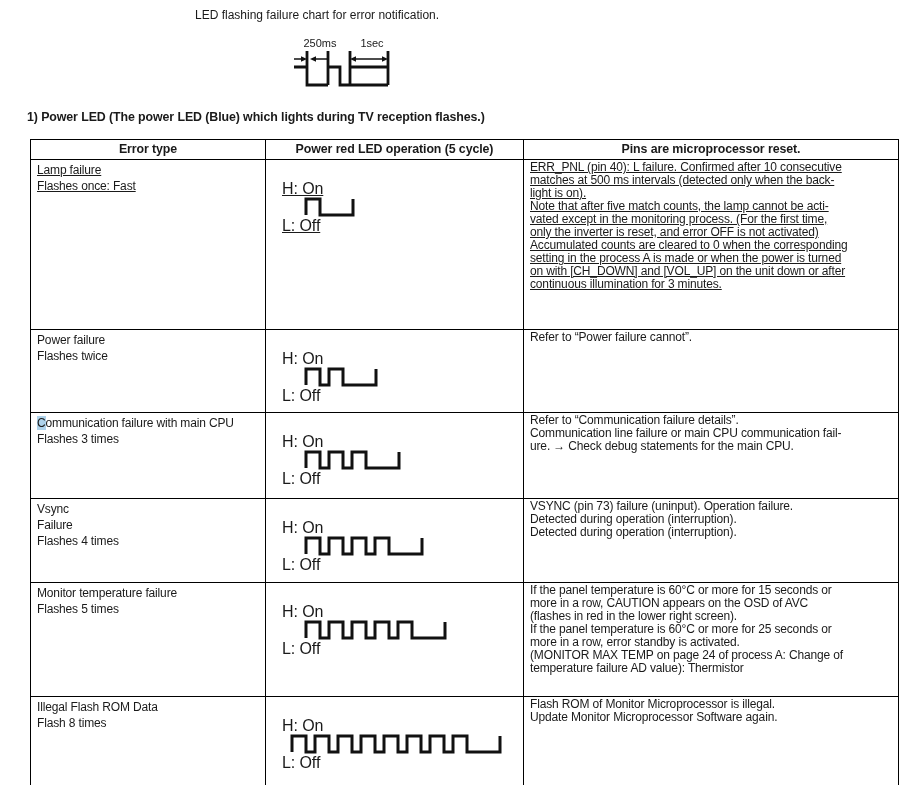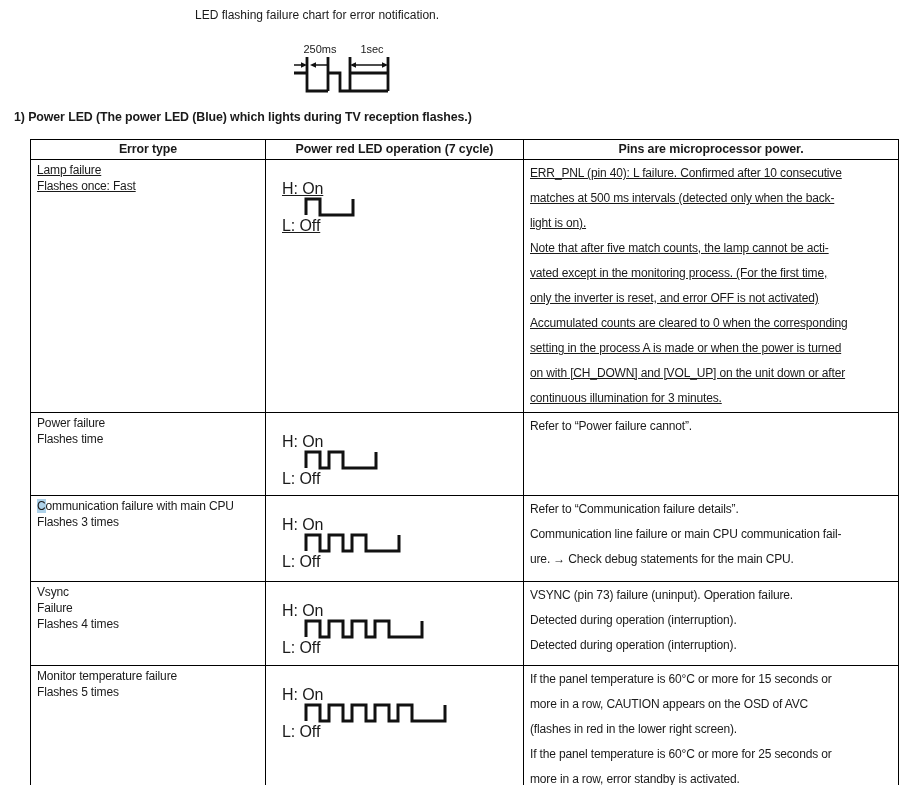--- a/index.html
+++ b/index.html
@@ -7,24 +7,24 @@
     position:relative;
     width:905px;height:785px;
     font-family:"Liberation Sans", sans-serif;
     color:#1a1a1a;
     -webkit-font-smoothing:antialiased;
   }
   .doc-title{
     position:absolute;left:195px;top:8px;
     font-size:12px;letter-spacing:0;
   }
-  .legend-wrap{position:absolute;left:294px;top:42px;}
+  .legend-wrap{position:absolute;left:294px;top:36px;}
   .legend-text{font-size:11px;fill:#1a1a1a;font-family:"Liberation Sans",sans-serif;}
   .section-heading{
-    position:absolute;left:14px;top:110px;
+    position:absolute;left:27px;top:110px;
     font-size:12.4px;font-weight:bold;letter-spacing:-0.1px;
   }
   table.err-table{
     position:absolute;left:30px;top:139px;
     border-collapse:collapse;table-layout:fixed;
     width:868px;
     padding-left:13px;
   }
   .err-table th,.err-table td{border:1.5px solid #000;}
   .err-table th{
@@ -33,21 +33,21 @@
   }
   .err-table td{vertical-align:top;}
   td.c1{
     padding:2px 6px 2px 6px;
     font-size:12px;line-height:16.2px;letter-spacing:-0.15px;
     white-space:pre-line;
   }
   td.c2{padding:22px 0 0 16px;}
   td.c3{
     padding:1px 4px 1px 6px;
-    font-size:12px;line-height:25px;letter-spacing:-0.15px;
+    font-size:12px;line-height:13px;letter-spacing:-0.15px;
     white-space:pre-line;
   }
   .wave-label{font-size:16px;line-height:13px;letter-spacing:-0.1px;}
   .wave-svg{display:block;margin:2px 0 2px 22px;}
   .wave-svg.wide{margin-left:8px;}
   .sel-highlight{background:#aed2ea;}
 </style>
 </head>
 <body>
 
@@ -74,22 +74,22 @@
 
 <table class="err-table">
   <colgroup>
     <col style="width:235px">
     <col style="width:258px">
     <col style="width:375px">
   </colgroup>
   <thead>
     <tr>
       <th>Error type</th>
-      <th>Power red LED operation (7 cycle)</th>
-      <th>Pins are microprocessor power.</th>
+      <th>Power red LED operation (5 cycle)</th>
+      <th>Pins are microprocessor reset.</th>
     </tr>
   </thead>
   <tbody>
       <tr style="height: 170px; text-decoration: underline;">
         <td class="c1">Lamp failure
 Flashes once: Fast</td>
         <td class="c2">
           <div class="wave-label">H: On</div>
           <svg width="51" height="20" viewBox="0 0 51 20" class="wave-svg">
             <path d="M2,18 L2,2 L16,2 L16,18 L49,18 L49,2" stroke="#111111" stroke-width="3" fill="none"></path>
@@ -102,21 +102,21 @@
 Note that after five match counts, the lamp cannot be acti-
 vated except in the monitoring process. (For the first time,
 only the inverter is reset, and error OFF is not activated)
 Accumulated counts are cleared to 0 when the corresponding
 setting in the process A is made or when the power is turned
 on with [CH_DOWN] and [VOL_UP] on the unit down or after
 continuous illumination for 3 minutes.</td>
       </tr>
       <tr style="height: 83px;">
         <td class="c1">Power failure
-Flashes time</td>
+Flashes twice</td>
         <td class="c2">
           <div class="wave-label">H: On</div>
           <svg width="74" height="20" viewBox="0 0 74 20" class="wave-svg">
             <path d="M2,18 L2,2 L16,2 L16,18 L25,18 L25,2 L39,2 L39,18 L72,18 L72,2" stroke="#111111" stroke-width="3" fill="none"></path>
           </svg>
           <div class="wave-label">L: Off</div>
         </td>
         <td class="c3">Refer to “Power failure cannot”.</td>
       </tr>
       <tr style="height: 86px;">
@@ -159,14 +159,27 @@
           <div class="wave-label">L: Off</div>
         </td>
         <td class="c3">If the panel temperature is 60°C or more for 15 seconds or
 more in a row, CAUTION appears on the OSD of AVC
 (flashes in red in the lower right screen).
 If the panel temperature is 60°C or more for 25 seconds or
 more in a row, error standby is activated.
 (MONITOR MAX TEMP on page 24 of process A: Change of
 temperature failure AD value): Thermistor</td>
       </tr>
+      <tr style="height: 90px;">
+        <td class="c1">Illegal Flash ROM Data
+Flash 8 times</td>
+        <td class="c2">
+          <div class="wave-label">H: On</div>
+          <svg width="212" height="20" viewBox="0 0 212 20" class="wave-svg wide">
+            <path d="M2,18 L2,2 L16,2 L16,18 L25,18 L25,2 L39,2 L39,18 L48,18 L48,2 L62,2 L62,18 L71,18 L71,2 L85,2 L85,18 L94,18 L94,2 L108,2 L108,18 L117,18 L117,2 L131,2 L131,18 L140,18 L140,2 L154,2 L154,18 L163,18 L163,2 L177,2 L177,18 L210,18 L210,2" stroke="#111111" stroke-width="3" fill="none"></path>
+          </svg>
+          <div class="wave-label">L: Off</div>
+        </td>
+        <td class="c3">Flash ROM of Monitor Microprocessor is illegal.
+Update Monitor Microprocessor Software again.</td>
+      </tr>
     </tbody>
 </table>
 
 </body></html>

